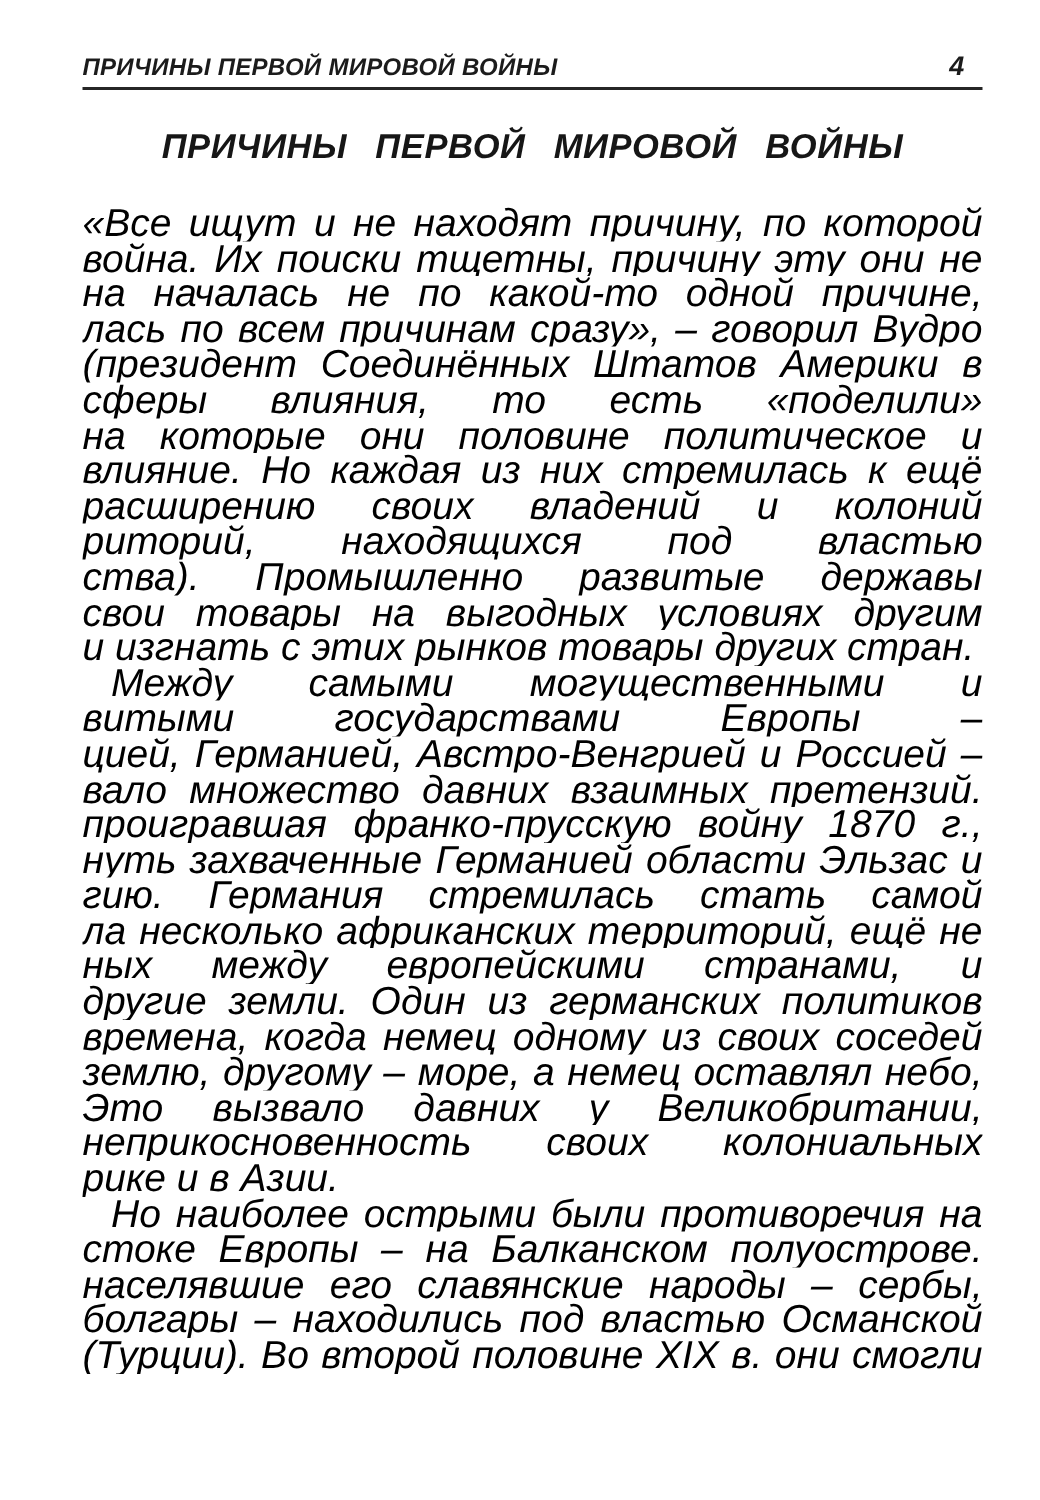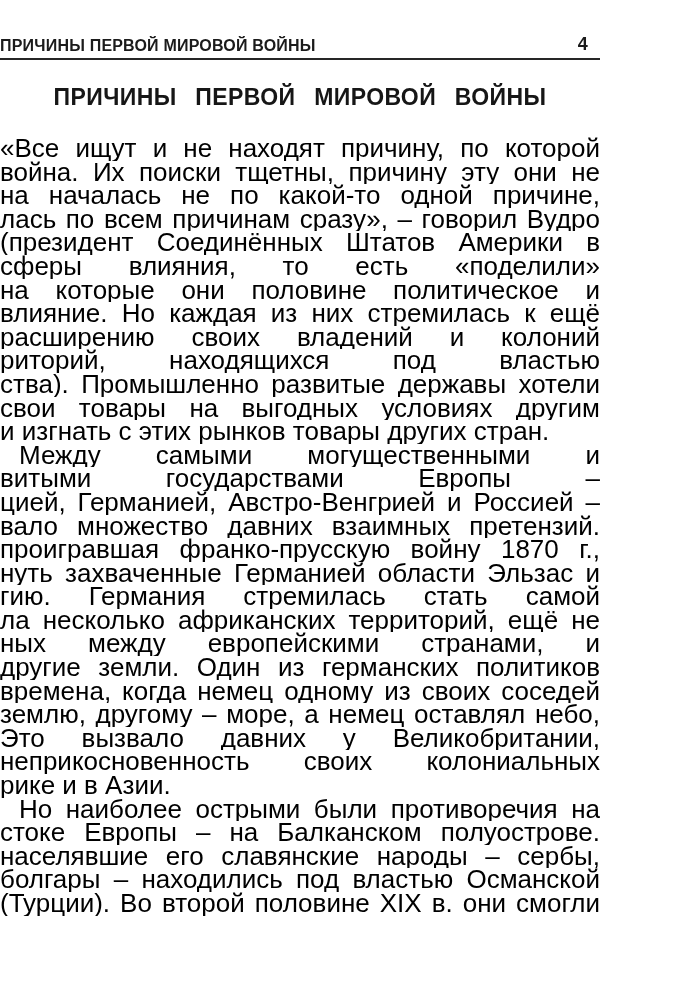--- a/index.html
+++ b/index.html
@@ -11,21 +11,23 @@
     position: relative;
     width: 693px;
     height: 1000px;
     background: #ffffff;
     font-family: "Liberation Sans", sans-serif;
     color: #1e1e1e;
     overflow: hidden;
     box-sizing: border-box;
   }
   .content {
+    margin-left: 55px;
     width: 600px;
+    font-style: italic;
   }
   .running-header {
     display: flex;
     justify-content: space-between;
     align-items: flex-end;
     padding-top: 34px;
     padding-bottom: 3px;
     border-bottom: 2px solid #262626;
     font-weight: bold;
     font-size: 16px;

